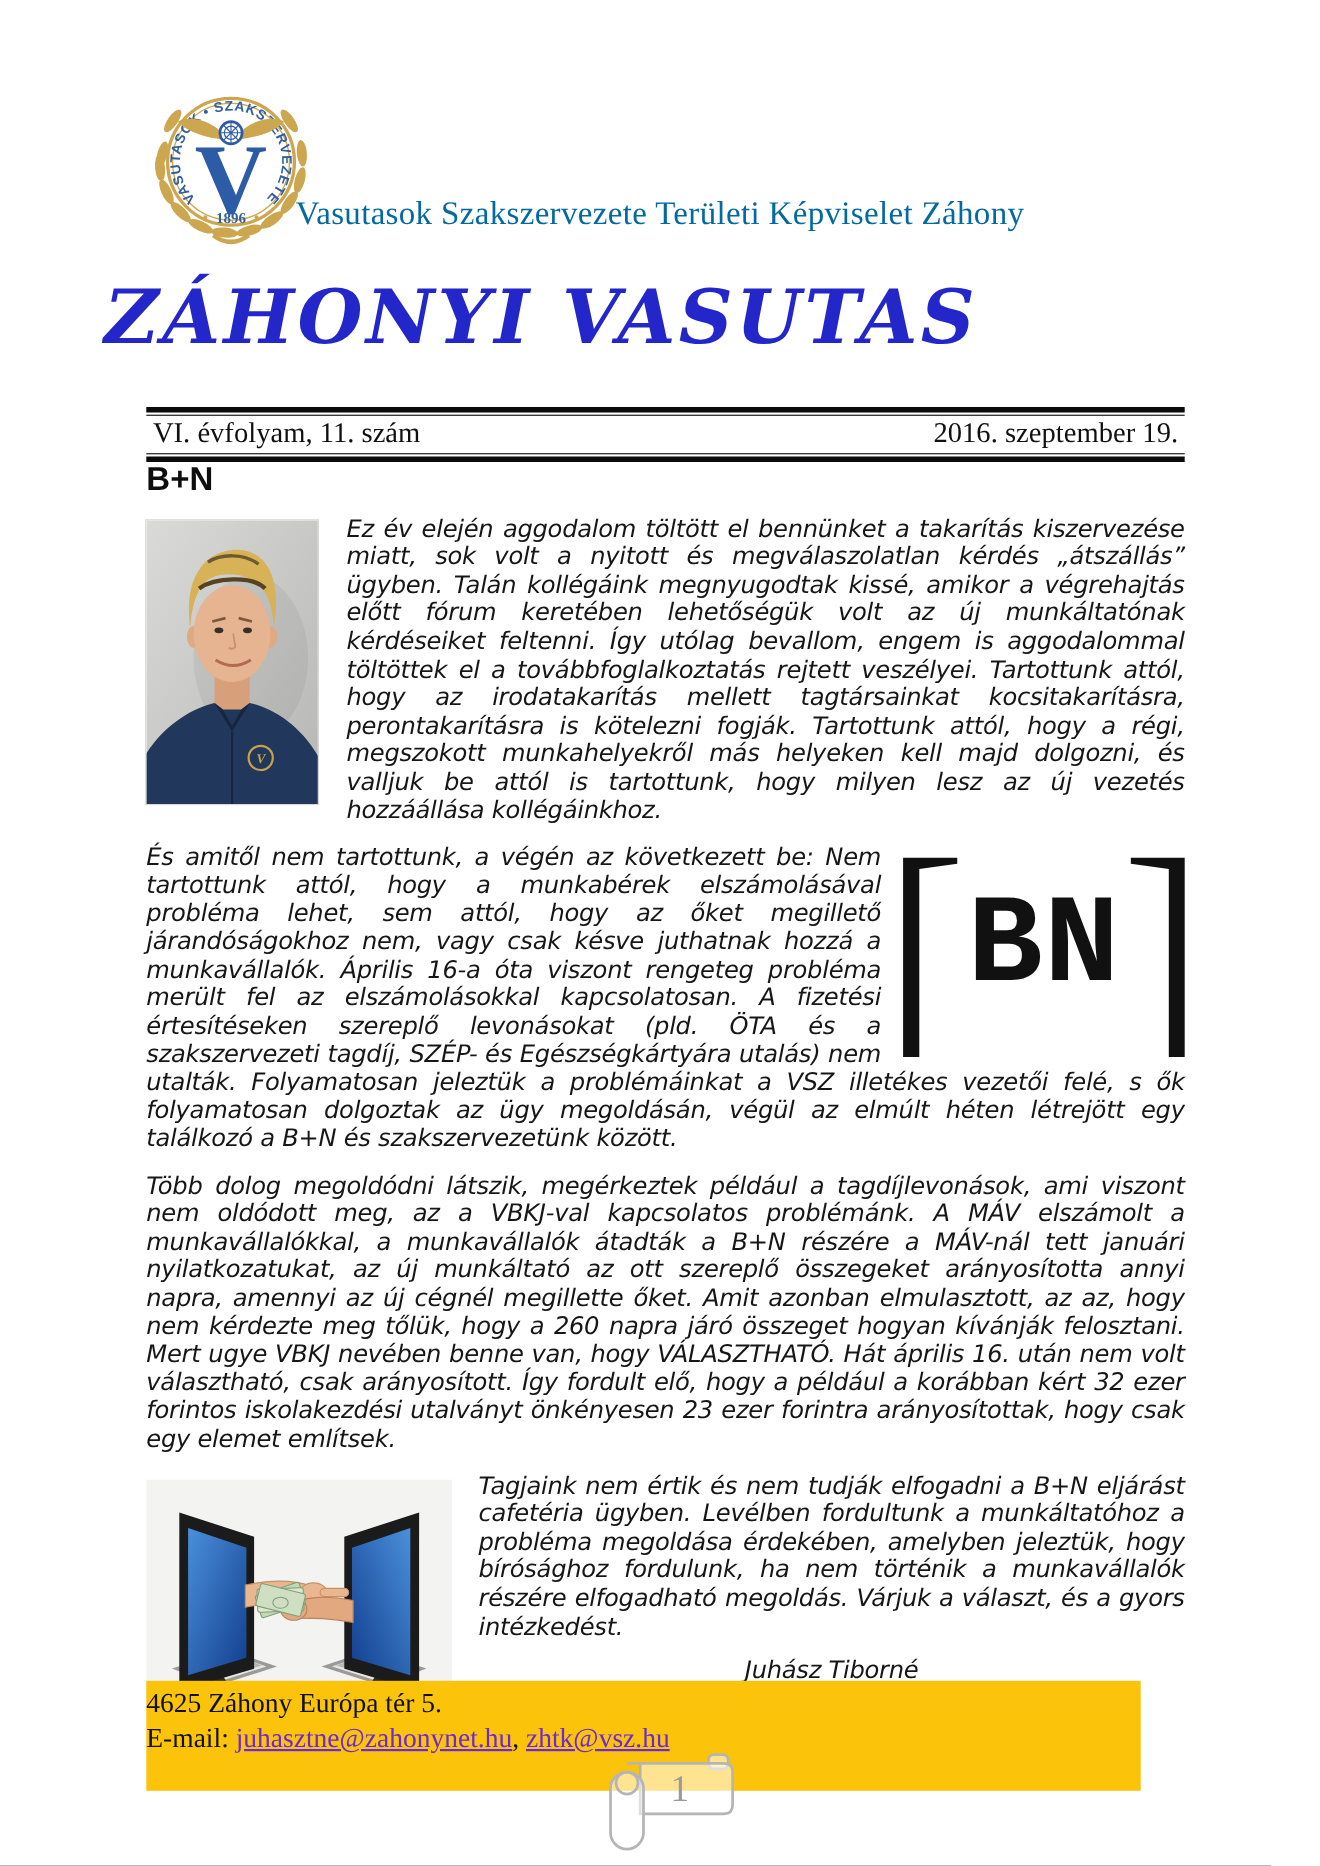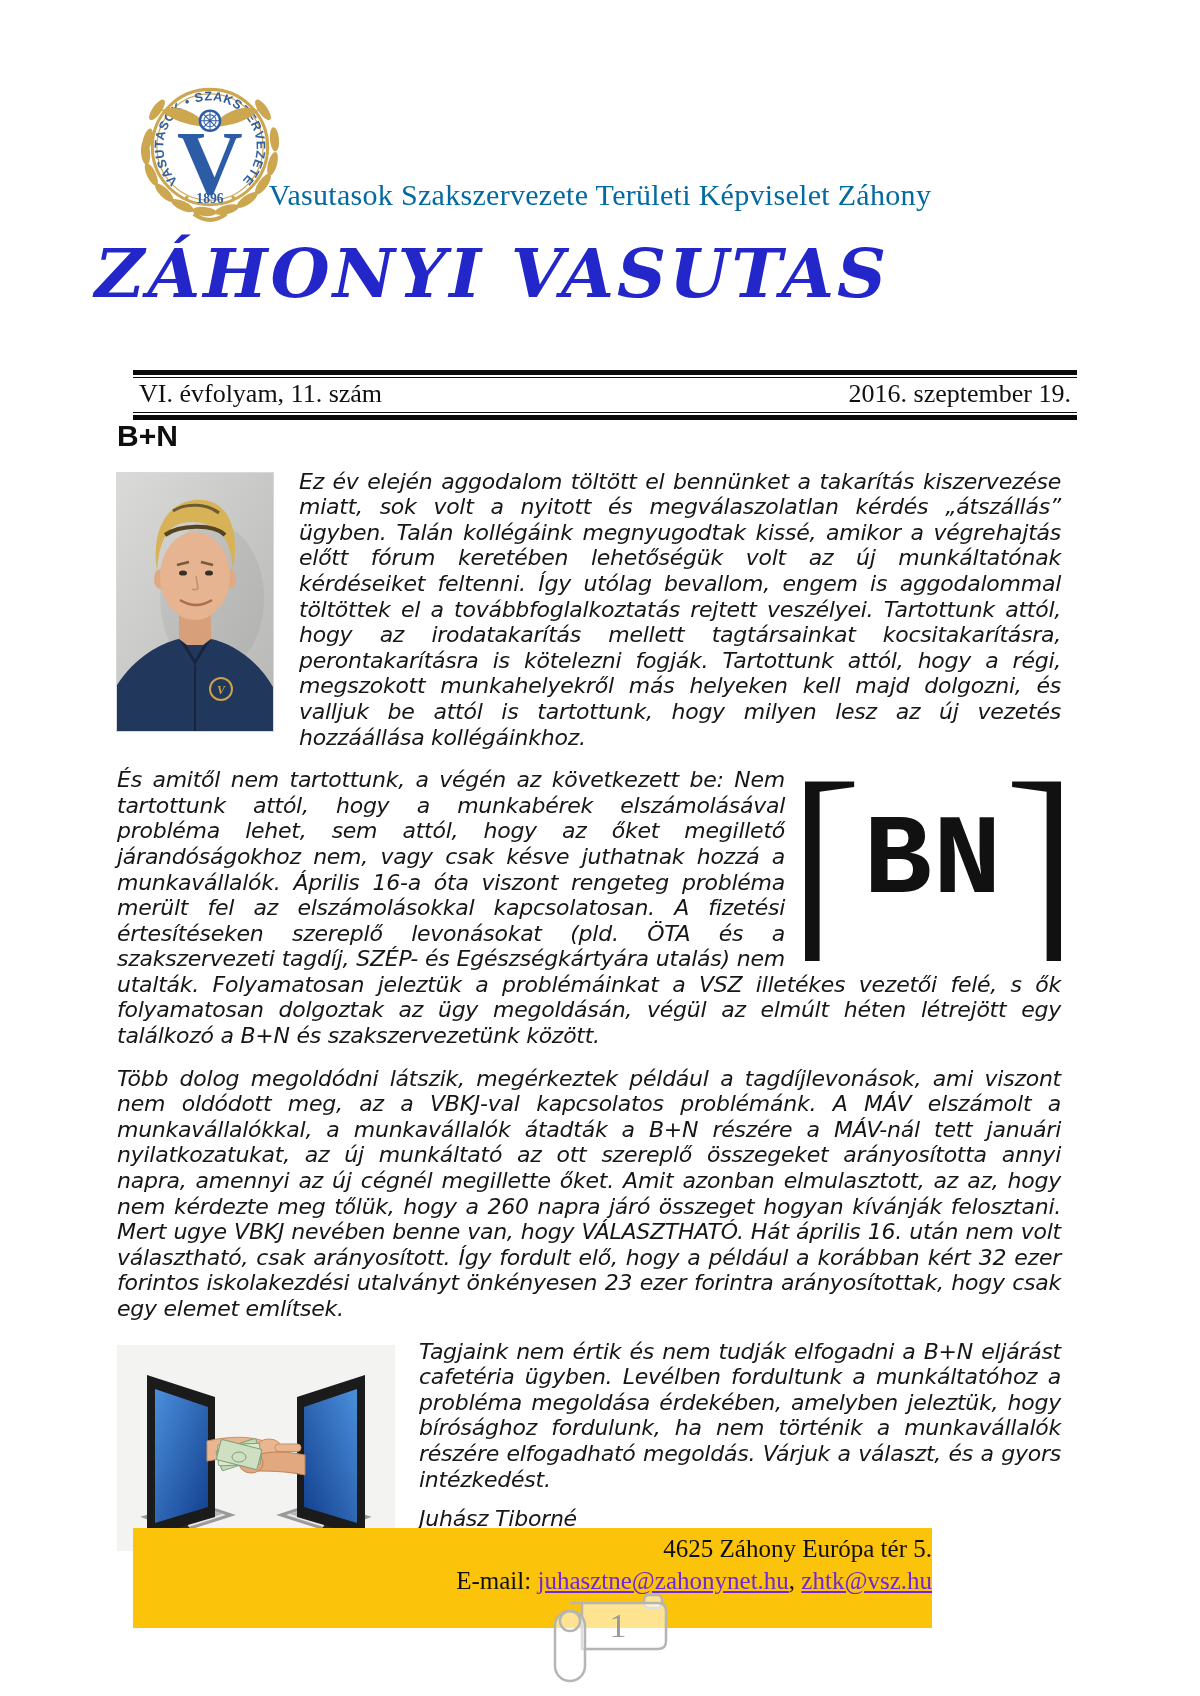--- a/index.html
+++ b/index.html
@@ -9,38 +9,38 @@
     font-family:"Liberation Serif",serif;color:#1b1b1b;
   }
   
   .logo{position:absolute;left:133px;top:58px;width:154px;height:174px;}
   .org-name{
     position:absolute;left:0;top:178px;width:1200px;
     text-align:center;font-family:"Liberation Serif",serif;
     font-size:30px;color:#0369a1;letter-spacing:.3px;
   }
   .main-title{
-    position:absolute;left:0;top:238px;width:984px;margin:0;
+    position:absolute;left:0;top:254px;width:984px;margin:0;
     text-align:center;font-family:"DejaVu Serif","Liberation Serif",serif;
     font-style:italic;font-weight:700;font-size:68px;line-height:1.05;
     color:#2326c9;letter-spacing:3px;
   }
   .rule-row{
     position:absolute;left:133px;top:370px;width:944px;
     border-top:5px solid #0a0a0a;border-bottom:5px solid #0a0a0a;
   }
   .rule-inner{
     border-top:1.5px solid #0a0a0a;border-bottom:1.5px solid #0a0a0a;
     margin:2px 0;padding:1px 6px 3px 6px;
     display:flex;justify-content:space-between;
     font-size:26px;color:#101010;
   }
   
   .article{
-    position:absolute;left:117px;top:423px;width:944px;
+    position:absolute;left:133px;top:423px;width:944px;
     font-family:"DejaVu Sans","Liberation Sans",sans-serif;
     font-style:italic;font-size:22px;line-height:25.6px;
     text-align:justify;color:#161616;letter-spacing:-0.25px;
   }
   .article h2{
     margin:0 0 20px 0;font-family:"Liberation Sans",sans-serif;
     font-style:normal;font-weight:700;font-size:30px;color:#0e0e0e;
     text-align:left;letter-spacing:0;
   }
   .para{margin:0 0 17px 0;}
@@ -51,25 +51,25 @@
   }
   .bn-float{
     float:right;width:256px;height:190px;margin:4px 0 6px 20px;
     display:flex;align-items:center;justify-content:center;
     font-family:"Liberation Serif",serif;font-style:normal;color:#111;
     overflow:hidden;
   }
   .bn-bracket{font-size:238px;line-height:172px;font-weight:400;}
   .bn-letters{font-size:114px;font-weight:700;letter-spacing:1px;margin:0 1px;position:relative;top:-4px;font-family:Liberation Mono, monospace;}
   .monitors-float{float:left;width:278px;height:206px;margin:6px 24px 4px 0;}
-  .signature{margin-top:14px;text-align:left;font-size:22px;}
+  .signature{margin-top:14px;text-align:center;font-size:22px;}
   
   .footer{
-    position:absolute;left:133px;top:1528px;width:799px;height:100px;
-    background:#fcc30b;text-align:right;
+    position:absolute;left:133px;top:1528px;width:904px;height:100px;
+    background:#fcc30b;text-align:left;
     font-family:"Liberation Serif",serif;font-size:25px;line-height:32px;
     color:#101010;padding-top:5px;box-sizing:border-box;
   }
   .footer .link{color:#6d28d9;text-decoration:underline;cursor:pointer;}
   .page-number-scroll{position:absolute;left:546px;top:1591px;width:126px;height:98px;}
 </style>
 </head>
 <body>
 
 <div class="page">

